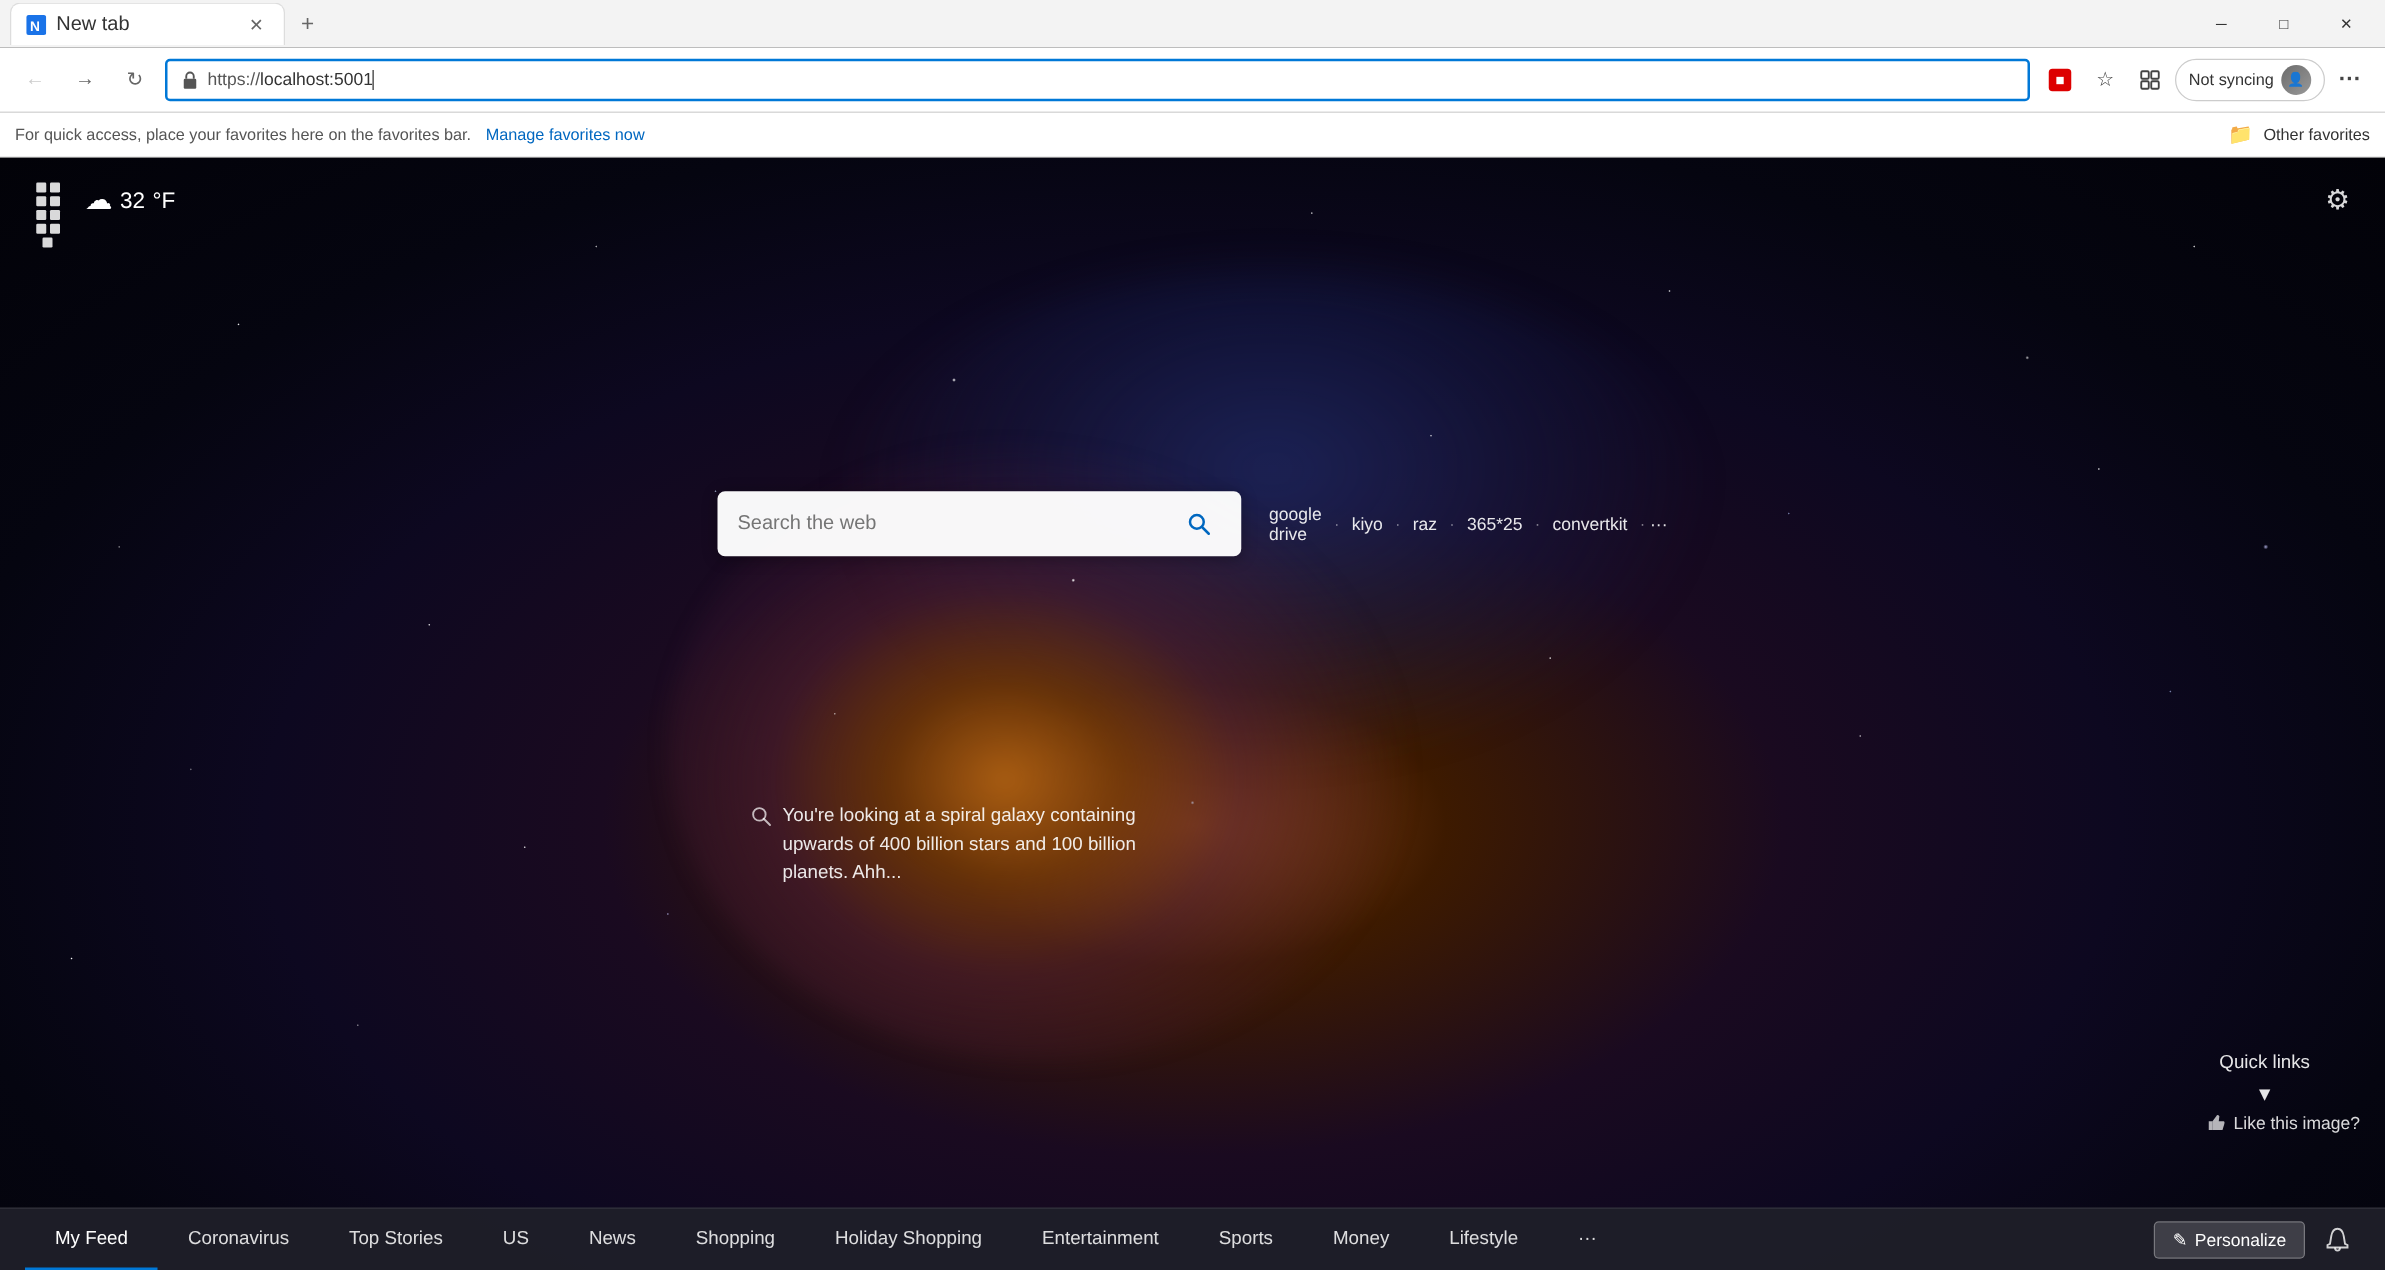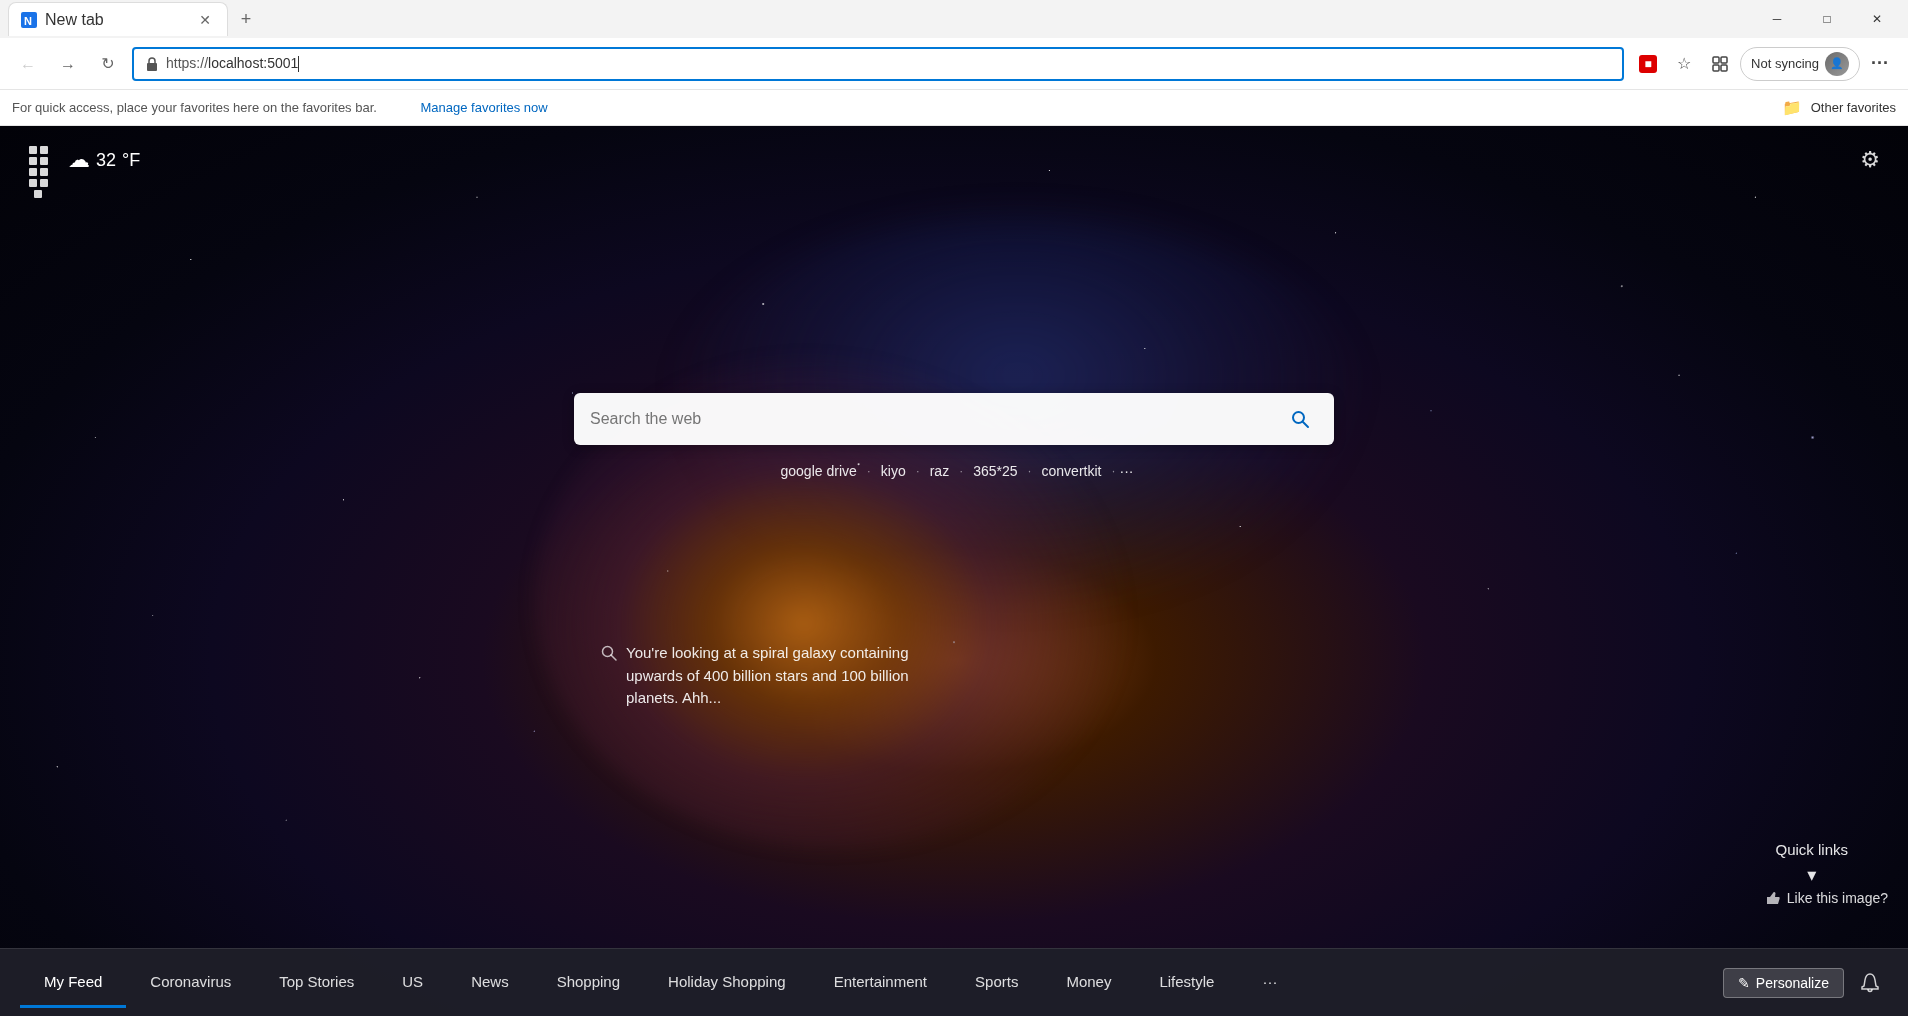--- a/index.html
+++ b/index.html
@@ -130,21 +130,21 @@
       height: 36px;
       display: flex;
       align-items: center;
       padding: 0 12px;
       gap: 4px;
       border-bottom: 1px solid #e5e5e5;
       font-size: 13px;
       color: #555;
     }
     .favorites-bar .fav-text { color: #555; }
-    .favorites-bar .manage-link { color: #0067c0; cursor: pointer; text-decoration: none; margin-left: 32px; }
+    .favorites-bar .manage-link { color: #0067c0; cursor: pointer; text-decoration: none; }
     .fav-spacer { flex: 1; }
     .other-favorites {
       display: flex; align-items: center; gap: 4px;
       cursor: pointer;
       font-size: 13px;
       color: #333;
     }
 
     
     .new-tab-page {
@@ -256,21 +256,21 @@
     }
 
     
     .search-area {
       position: absolute;
       top: 30%;
       left: 50%;
       transform: translateX(-50%);
       width: 760px;
       display: flex;
-      flex-direction: column;
+      flex-direction: row;
       align-items: center;
       gap: 16px;
     }
     .search-box {
       width: 100%;
       height: 52px;
       background: rgba(255,255,255,0.97);
       border-radius: 6px;
       display: flex;
       align-items: center;
@@ -357,21 +357,21 @@
       color: rgba(255,255,255,0.85);
       font-size: 14px;
     }
 
     
     .bottom-nav {
       position: absolute;
       bottom: 0;
       left: 0;
       right: 0;
-      height: 68px;
+      height: 50px;
       background: rgba(30, 30, 40, 0.97);
       display: flex;
       align-items: center;
       padding: 0 20px;
       gap: 0;
       border-top: 1px solid rgba(255,255,255,0.1);
     }
     .nav-item {
       padding: 0 24px;
       height: 50px;

